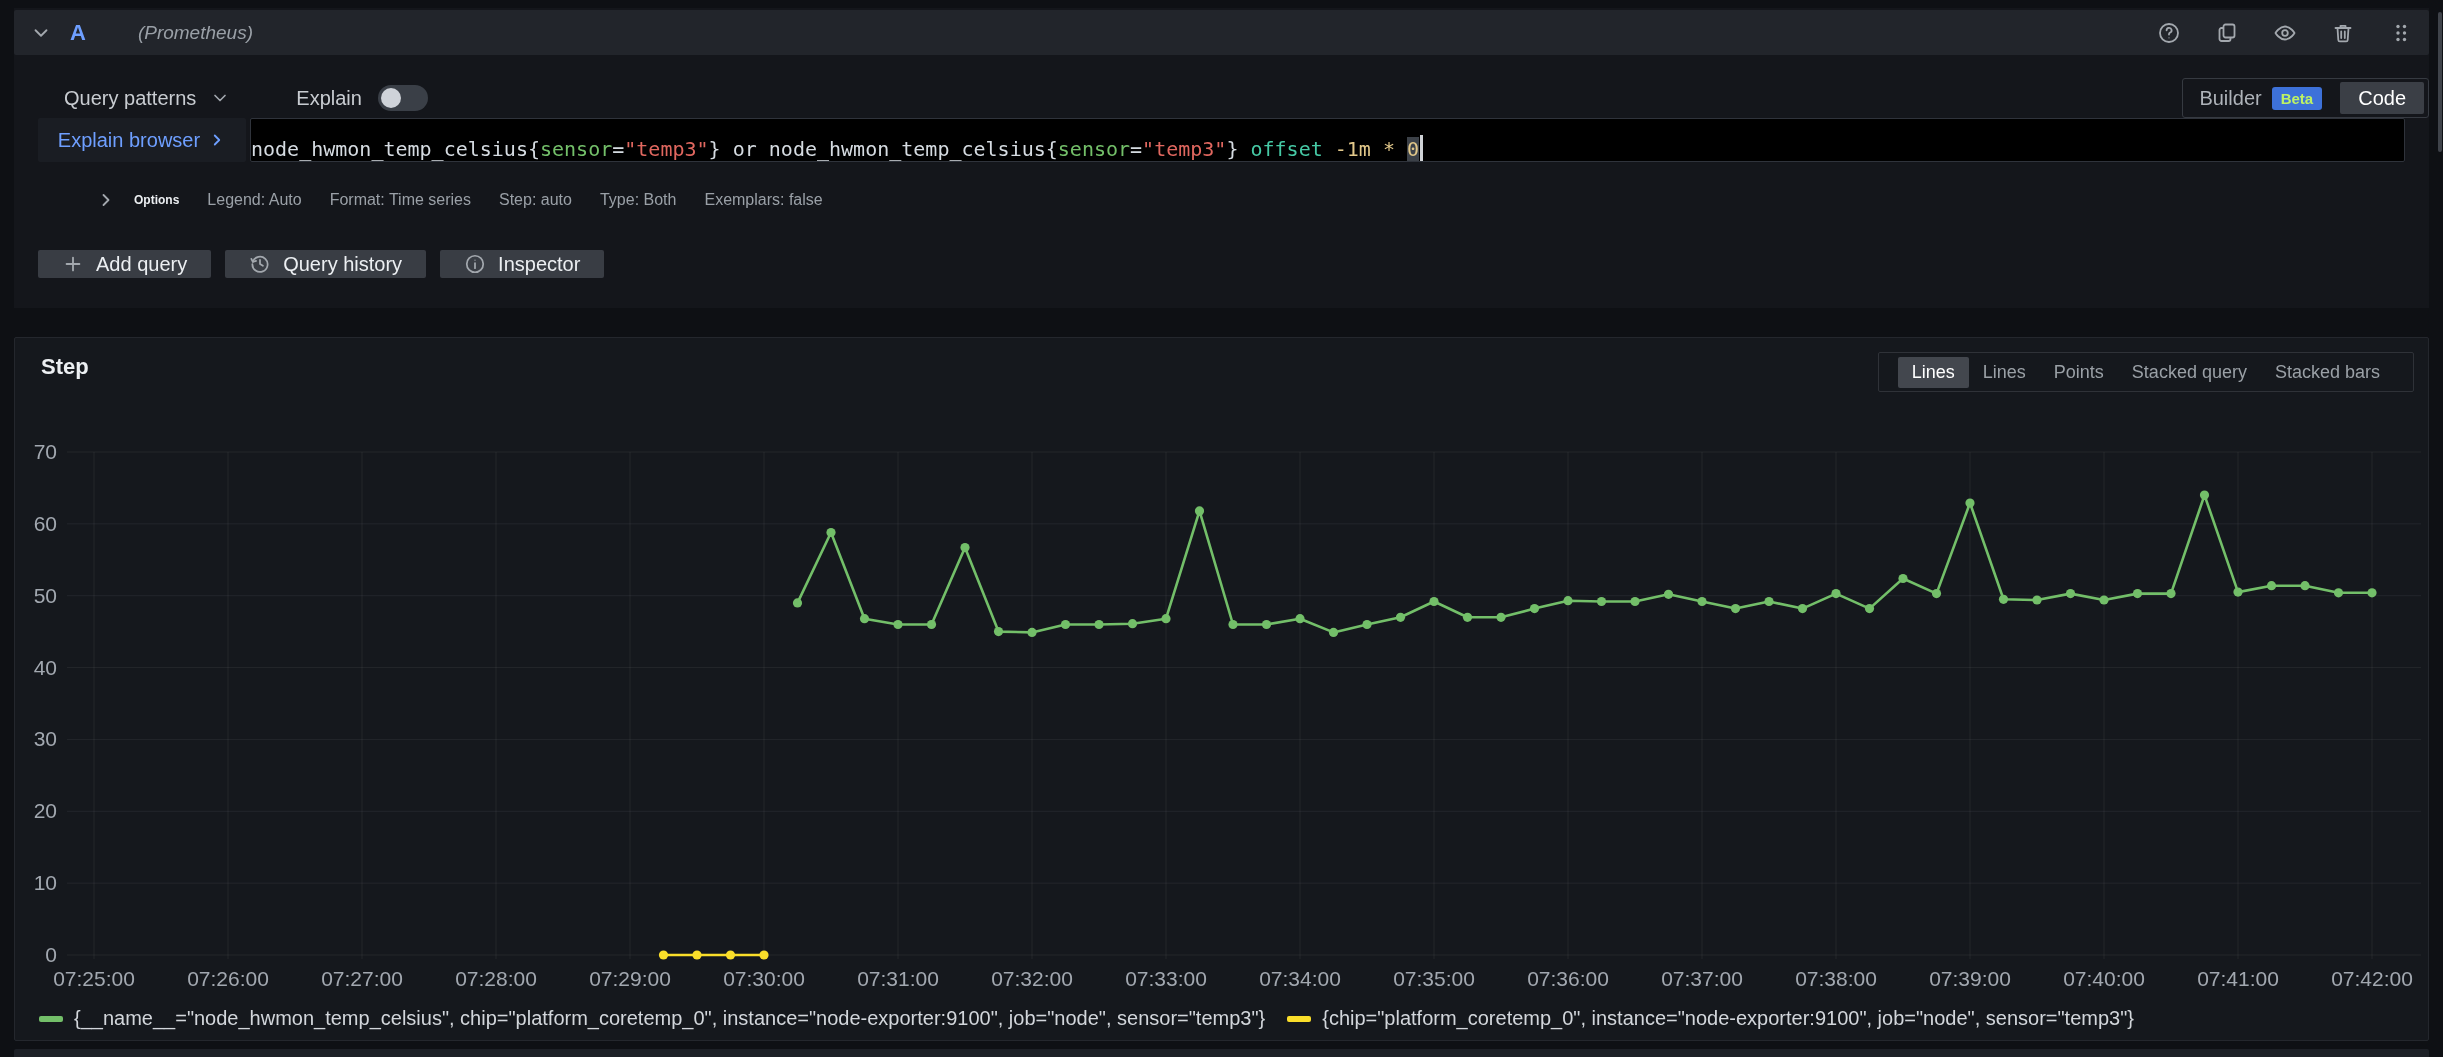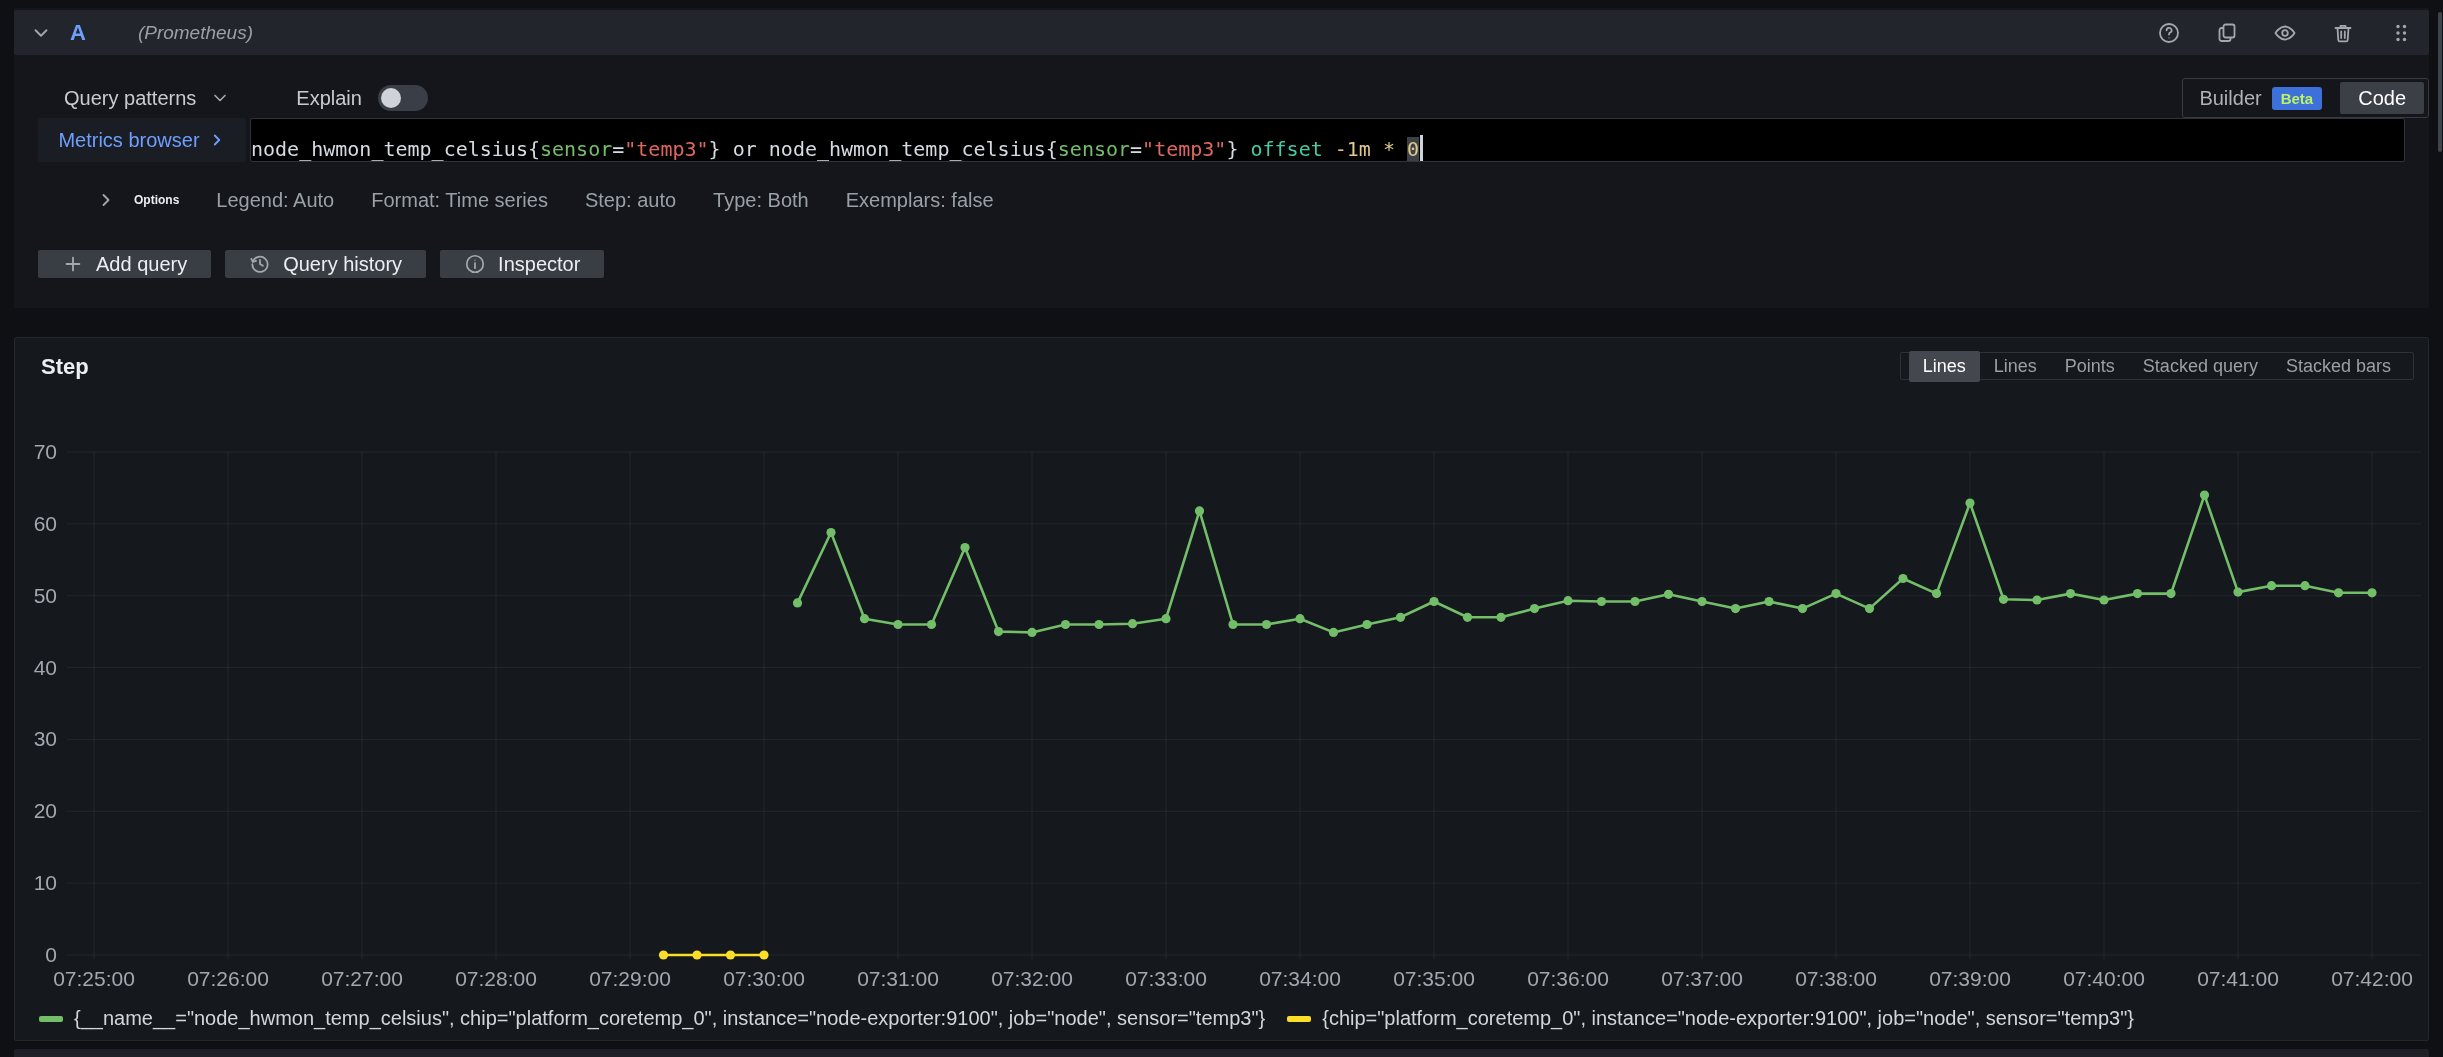--- a/index.html
+++ b/index.html
@@ -56,39 +56,39 @@
   .tok-string { color:#e0675f; }
   .tok-keyword{ color:#46c9a5; }
   .tok-number { color:#e2c88a; }
   .tok-sel { background:#3c4148; }
   .caret { display:inline-block; width:3px; height:26px; background:#cfd2d6; vertical-align:middle; margin-left:1px; }
 
   
   .options-row { position:absolute; left:0; top:176px; width:100%; height:32px; display:flex; align-items:center; padding-left:82px; }
   .options-chev { margin-right:18px; cursor:pointer; }
   .options-label { color:#eceff2; font-size:12px; font-weight:700; cursor:pointer; }
-  .opt-item { color:#9aa0a7; font-size:20px; margin-left:37px; }
+  .opt-item { color:#9aa0a7; font-size:16px; margin-left:28px; }
 
   
   .actions-row { position:absolute; left:24px; top:242px; display:flex; gap:14px; }
   .action-btn {
     height:28px; background:#393d44; border:none; border-radius:2px; color:#eceff2;
     font-family:"Liberation Sans", sans-serif; font-size:20px; font-weight:500;
     display:flex; align-items:center; gap:12px; padding:0 24px; cursor:pointer;
   }
 
   
   .graph-panel {
     position:absolute; left:14px; top:337px; width:2415px; height:704px;
     background:#15181d; border:1px solid #24272d; border-radius:2px;
   }
   .panel-title { position:absolute; left:26px; top:16px; font-size:22px; font-weight:700; color:#eceff2; }
   .vm-group {
     position:absolute; right:14px; top:14px; display:flex; align-items:center;
-    border:1px solid #2f3238; border-radius:2px; padding:8px; height:28px;
+    border:1px solid #2f3238; border-radius:2px; padding:19px; height:40px;
   }
   .vm-item { padding:5px 14px; font-size:18px; color:#9aa0a6; cursor:pointer; border-radius:2px; white-space:nowrap; }
   .vm-item.active { background:#43474e; color:#ffffff; }
 
   .chart-svg { position:absolute; left:0; top:0; }
 
   .legend-row { position:absolute; left:24px; bottom:10px; display:flex; align-items:center; gap:22px; }
   .legend-item { display:flex; align-items:center; gap:11px; cursor:pointer; }
   .legend-swatch { width:24px; height:6px; border-radius:2px; flex:none; }
   .legend-label { font-size:20px; color:#d2d6db; white-space:nowrap; }
@@ -164,21 +164,21 @@
       <span class="mode-builder">
         <span>Builder</span>
         <span class="beta-badge">Beta</span>
       </span>
       <span class="mode-code">Code</span>
     </span>
   </div>
 
   <div class="query-row">
     <span class="metrics-browser">
-      <span>Metrics browser</span>
+      <span>Explain browser</span>
       <span class="icon" style="color:#6e9fff">
         <svg width="18" height="18" viewBox="0 0 24 24" fill="none" stroke="currentColor" stroke-width="2.4" stroke-linecap="round" stroke-linejoin="round">
             <polyline points="9 6 15 12 9 18"></polyline>
           </svg>
       </span>
     </span>
     <div class="query-input" id="query-input"><span class="tok-plain">node_hwmon_temp_celsius{</span><span class="tok-label">sensor</span><span class="tok-plain">=</span><span class="tok-string">"temp3"</span><span class="tok-plain">} </span><span class="tok-plain">or</span><span class="tok-plain"> node_hwmon_temp_celsius{</span><span class="tok-label">sensor</span><span class="tok-plain">=</span><span class="tok-string">"temp3"</span><span class="tok-plain">} </span><span class="tok-keyword">offset</span><span class="tok-plain"> </span><span class="tok-number">-1m</span><span class="tok-plain"> </span><span class="tok-number">*</span><span class="tok-plain"> </span><span class="tok-number tok-sel">0</span><span class="caret"></span></div>
   </div>
 
   <div class="options-row">

